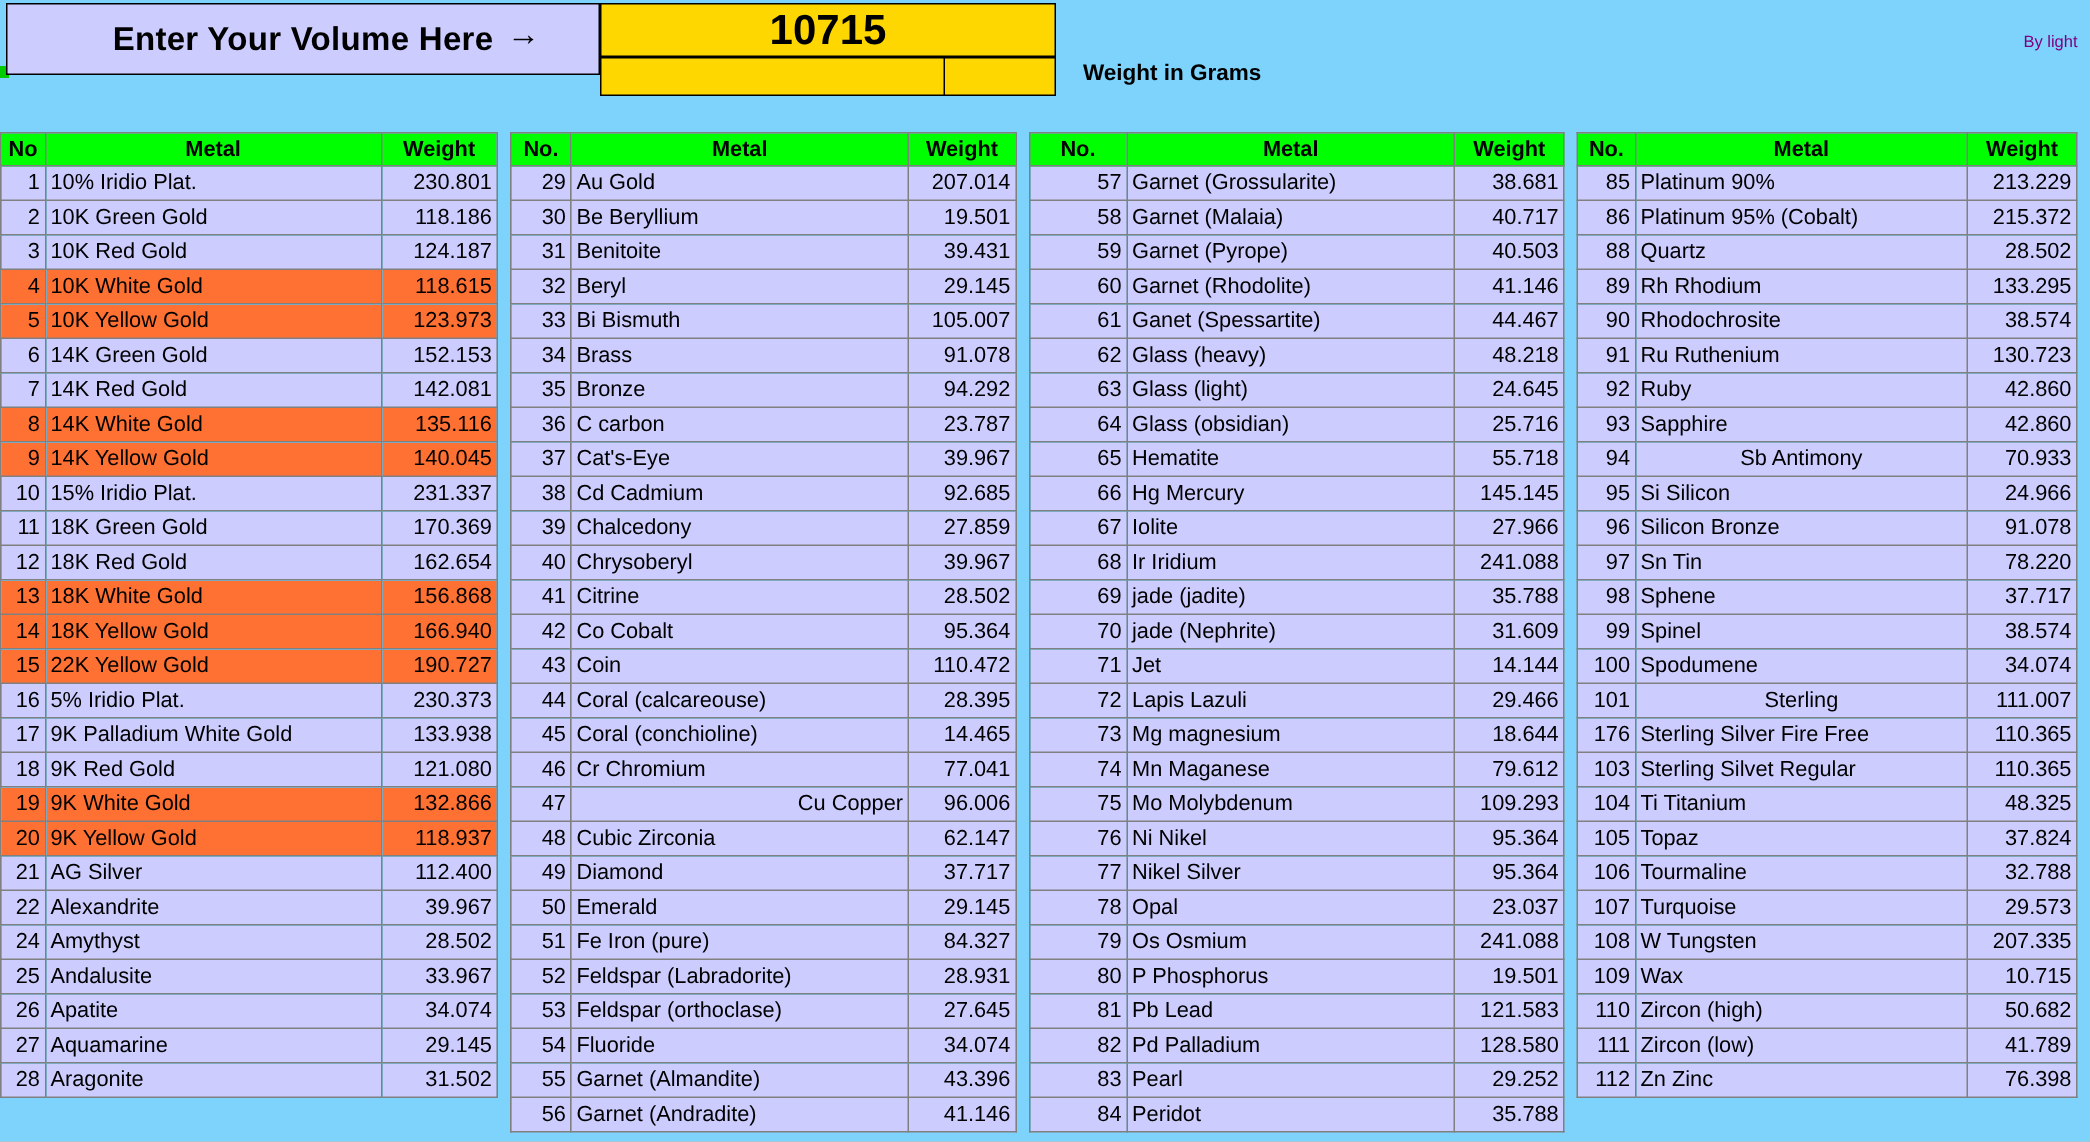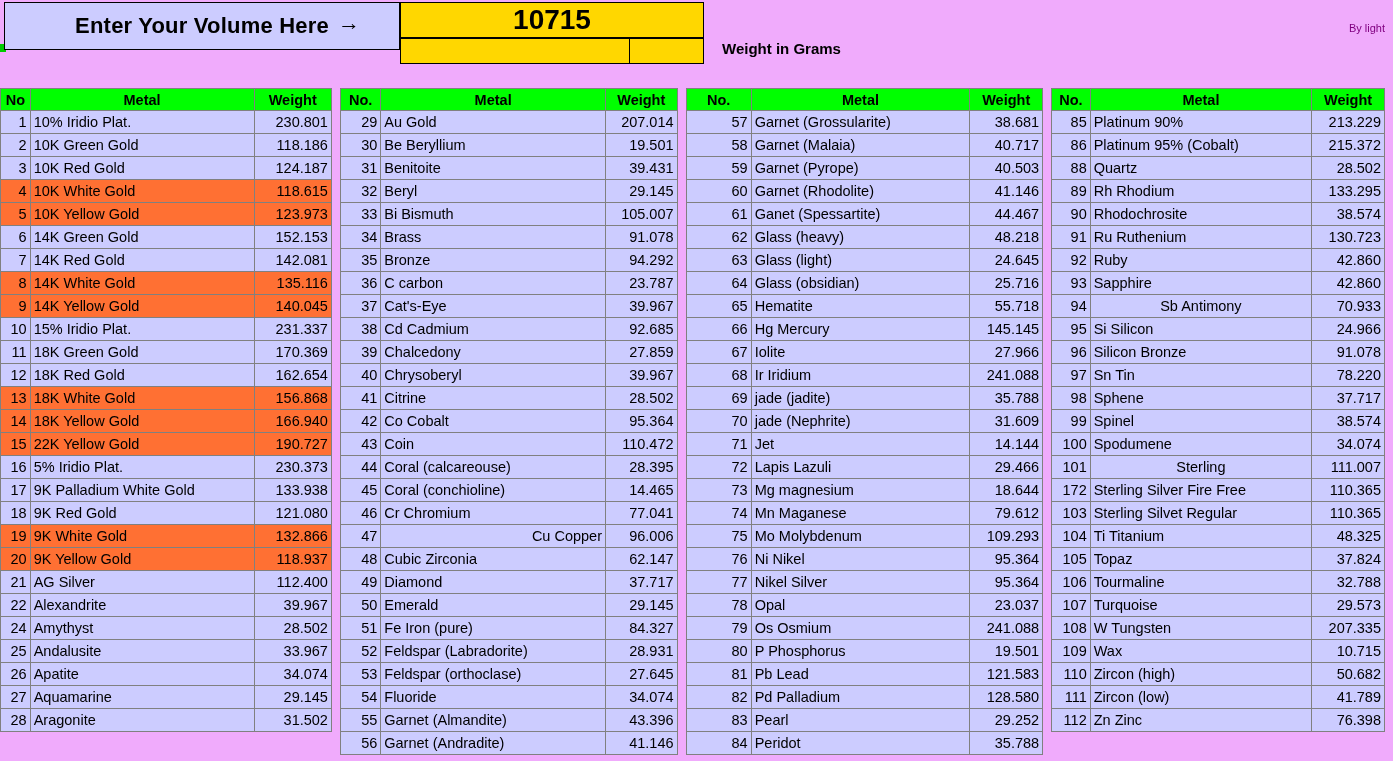--- a/index.html
+++ b/index.html
@@ -5,21 +5,21 @@
   * { box-sizing: border-box; }
   html, body {
     margin: 0; padding: 0;
     background: #c0c0c0;
     font-family: "Liberation Sans", sans-serif;
   }
   #page {
     position: relative;
     width: 1393px;
     height: 761px;
-    background: #f0abfc;
+    background: #7dd3fc;
     overflow: hidden;
   }
 
   
   .header {
     position: absolute;
     left: 0; top: 0;
     width: 1393px;
     height: 72px;
   }
@@ -692,21 +692,21 @@
               <td class="c-no" style="width: 40px;">100</td>
               <td class="c-metal" style="width: 236px;">Spodumene</td>
               <td class="c-weight" style="width: 76px;">34.074</td>
             </tr>
             <tr>
               <td class="c-no" style="width: 40px;">101</td>
               <td class="c-metal" style="width: 236px; text-align: center;">Sterling</td>
               <td class="c-weight" style="width: 76px;">111.007</td>
             </tr>
             <tr>
-              <td class="c-no" style="width: 40px;">172</td>
+              <td class="c-no" style="width: 40px;">176</td>
               <td class="c-metal" style="width: 236px;">Sterling Silver Fire Free</td>
               <td class="c-weight" style="width: 76px;">110.365</td>
             </tr>
             <tr>
               <td class="c-no" style="width: 40px;">103</td>
               <td class="c-metal" style="width: 236px;">Sterling Silvet Regular</td>
               <td class="c-weight" style="width: 76px;">110.365</td>
             </tr>
             <tr>
               <td class="c-no" style="width: 40px;">104</td>

